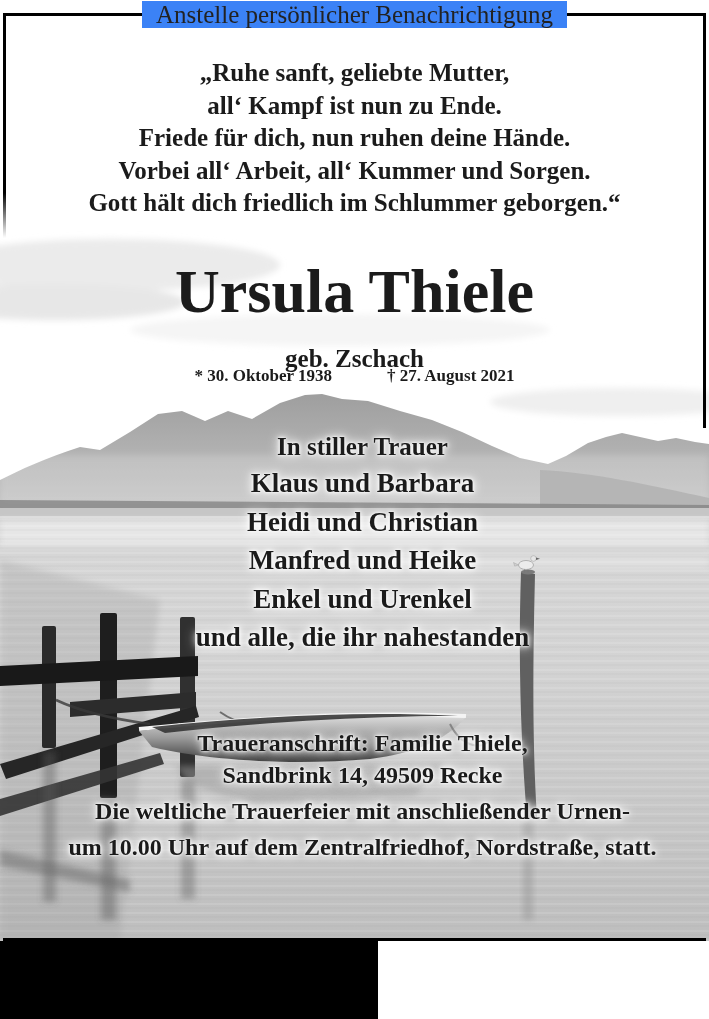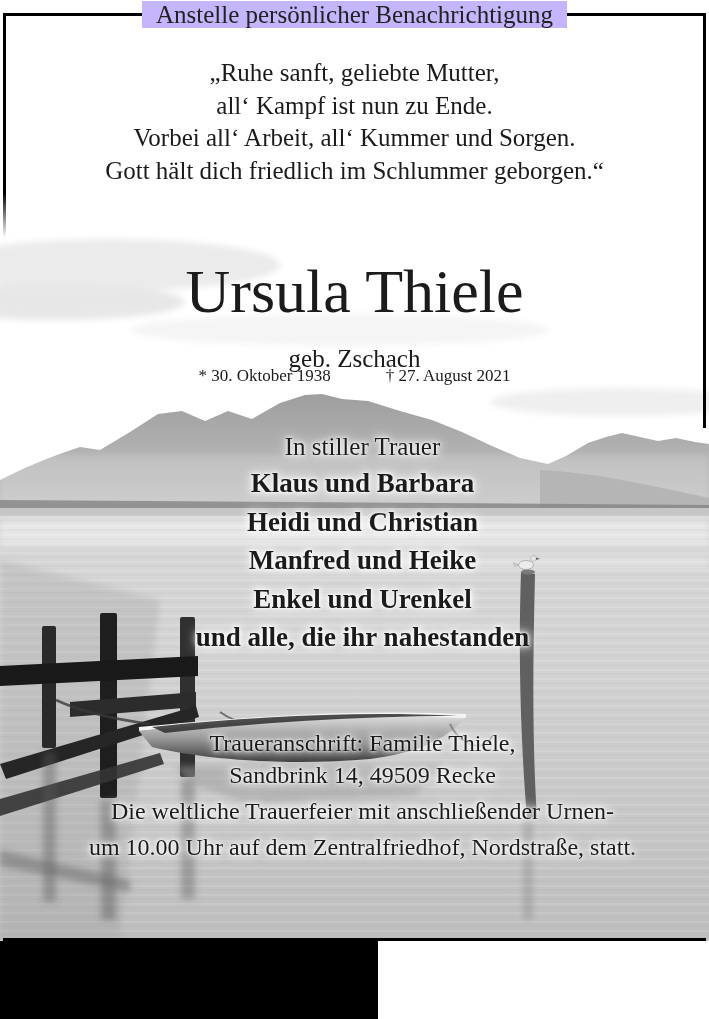--- a/index.html
+++ b/index.html
@@ -8,22 +8,22 @@
   .ad{position:absolute;left:0;top:0;width:709px;height:941px;overflow:hidden;}
   .photo{position:absolute;left:0;top:0;z-index:0;}
   
   .border-top{position:absolute;left:3px;top:13px;width:703px;height:3px;background:#000;z-index:2;}
   .border-left{position:absolute;left:3px;top:13px;width:3px;height:225px;z-index:2;
                background:linear-gradient(#000 0 180px,rgba(0,0,0,0) 225px);}
   .border-right{position:absolute;left:703px;top:13px;width:3px;height:415px;background:#000;z-index:2;}
   .border-bottom{position:absolute;left:3px;top:938px;width:703px;height:3px;background:#000;z-index:2;}
   .header-row{position:absolute;left:0;top:1px;width:709px;text-align:center;z-index:3;
               font-size:25px;line-height:27px;color:#222;}
-  .header-row span{background:#c4b5fd;padding:0 14px;}
-  .t{position:absolute;left:0;width:709px;text-align:center;z-index:3;}
+  .header-row span{background:#3b82f6;padding:0 14px;}
+  .t{position:absolute;left:0;width:709px;text-align:center;z-index:3;font-weight:bold;}
   .poem{top:57px;font-size:25px;line-height:32.6px;}
   .name{top:257px;font-size:62px;line-height:68px;}
   .birthname{top:325px;font-size:25px;line-height:32px;margin-top:18px;}
   .dates{top:360px;font-size:17px;line-height:32px;display:flex;justify-content:center;gap:55px;}
   .intro{top:431px;font-size:25px;line-height:32px;}
   .mourners{top:464px;font-size:27px;font-weight:bold;line-height:38.6px;}
   .address{top:727px;font-size:24px;line-height:32px;}
   .funeral{top:794px;font-size:24px;line-height:35.5px;}
   .glow{text-shadow:0 0 4px #fff,0 0 8px #fff,0 0 14px rgba(255,255,255,.9),0 0 2px #fff;margin-left:8px;}
   .redaction{position:absolute;left:0;top:941px;width:378px;height:78px;background:#000;z-index:4;}
@@ -133,20 +133,21 @@
   <div class="border-right"></div>
   <div class="border-bottom"></div>
 
   <div class="header-row">
     <span>Anstelle persönlicher Benachrichtigung</span>
   </div>
 
   <div class="t poem">
     <div>„Ruhe sanft, geliebte Mutter,</div>
     <div>all‘ Kampf ist nun zu Ende.</div>
+    <div>Friede für dich, nun ruhen deine Hände.</div>
     <div>Vorbei all‘ Arbeit, all‘ Kummer und Sorgen.</div>
     <div>Gott hält dich friedlich im Schlummer geborgen.“</div>
   </div>
 
   <div class="t name">Ursula Thiele</div>
   <div class="t birthname">geb. Zschach</div>
   <div class="t dates">
     <span>* 30. Oktober 1938</span>
     <span>† 27. August 2021</span>
   </div>

